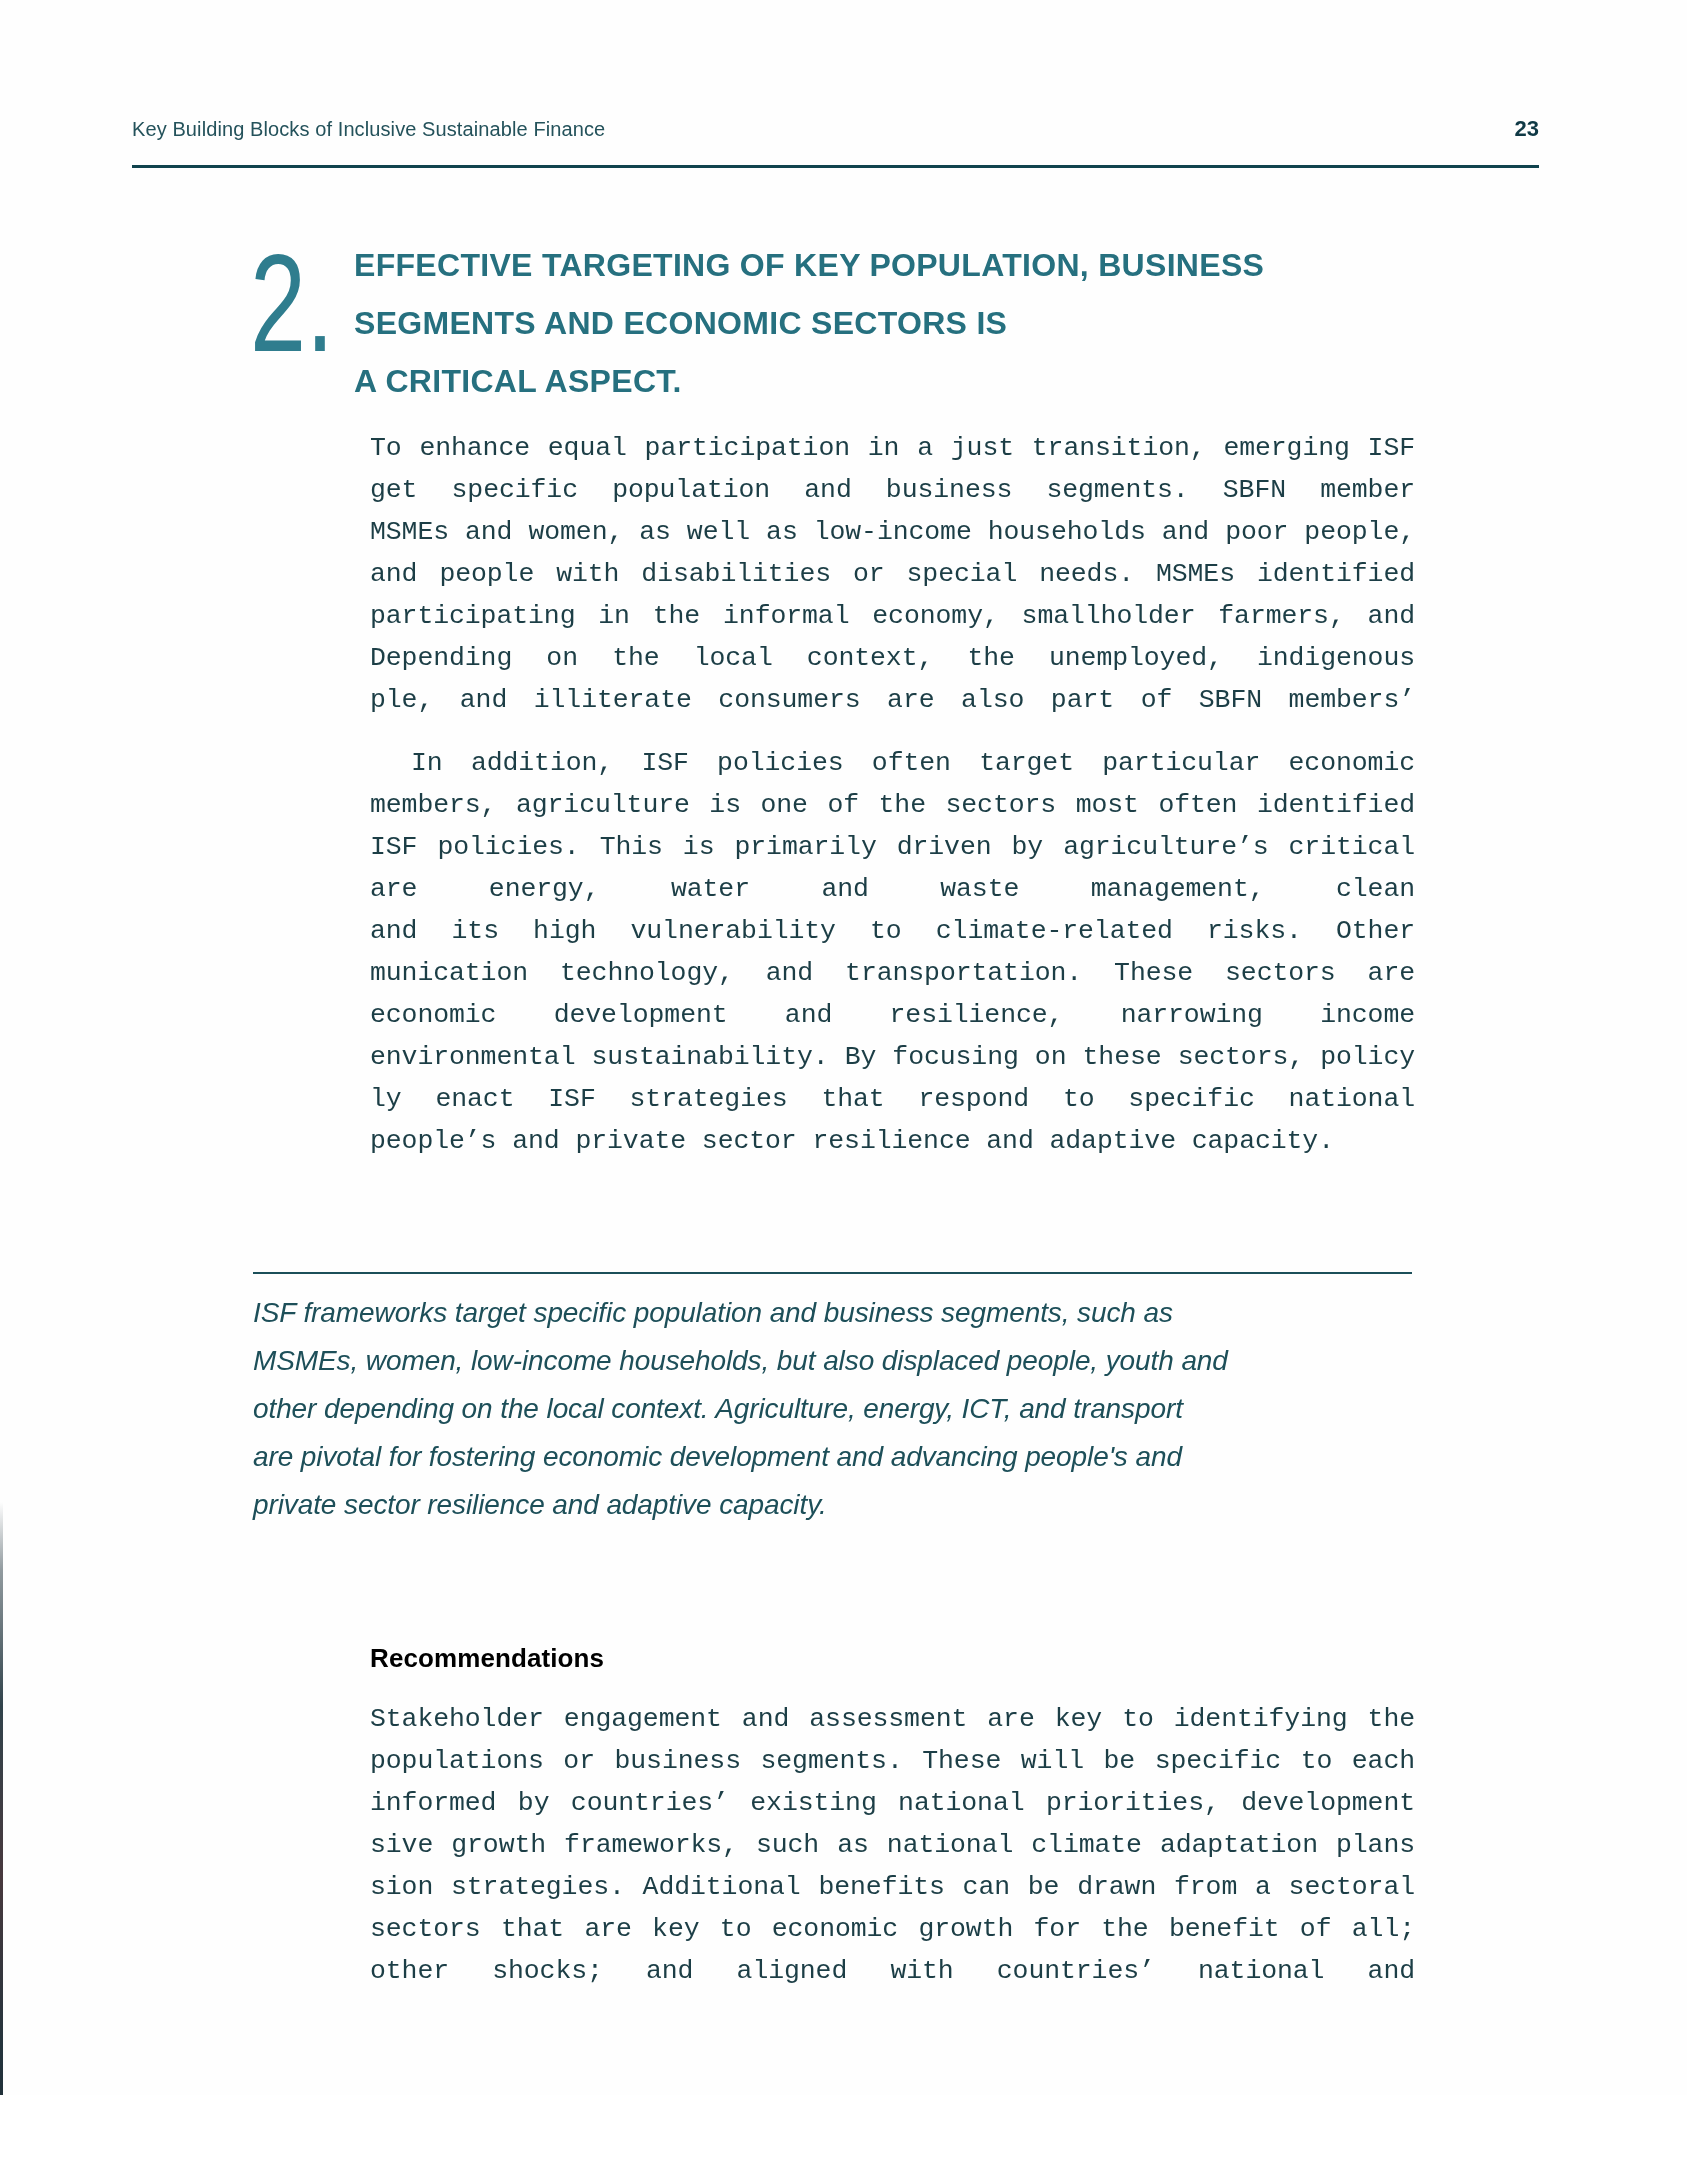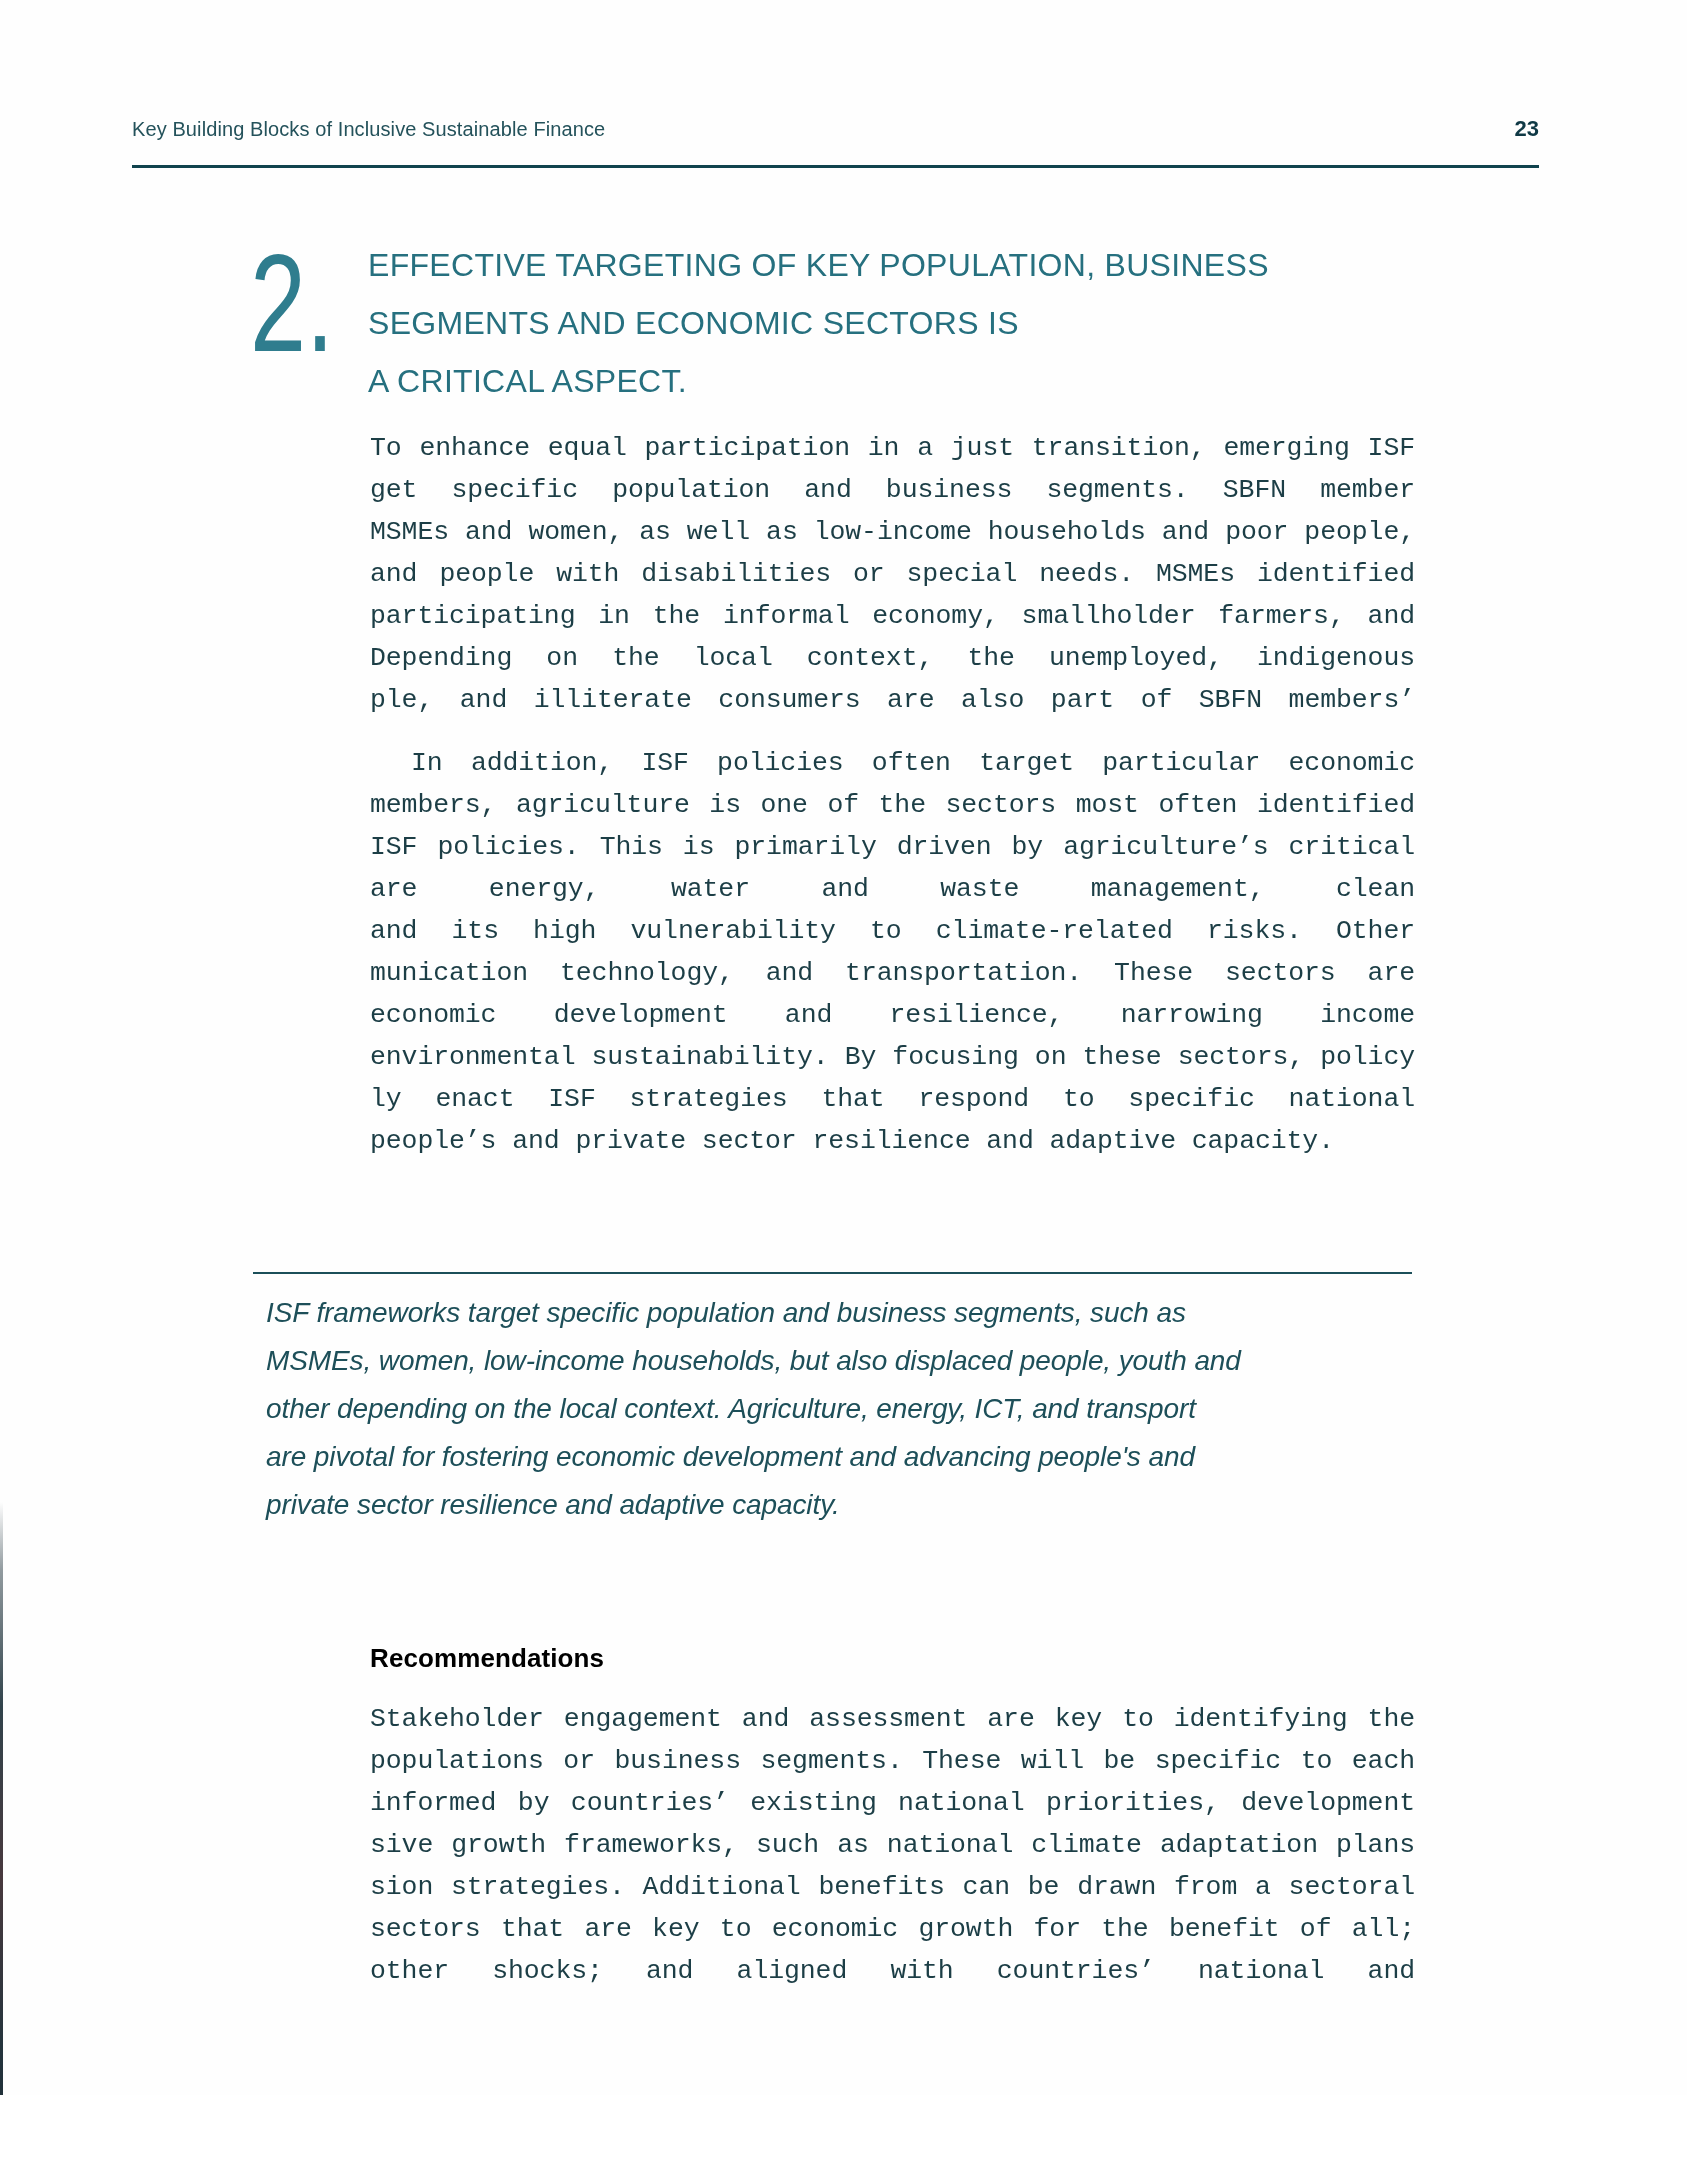--- a/index.html
+++ b/index.html
@@ -11,40 +11,40 @@
                display:flex;justify-content:space-between;align-items:baseline;}
   .running-title{font-family:"Liberation Sans",sans-serif;font-size:20px;font-weight:400;
                  color:#24525b;letter-spacing:0.1px;}
   .page-number{font-family:"Liberation Sans",sans-serif;font-size:22px;font-weight:700;color:#0f3945;}
   .header-rule{position:absolute;left:132px;top:165px;width:1407px;height:2.6px;background:#10434d;}
 
   
   .section-number{position:absolute;left:250px;top:233px;width:146px;
                   font-family:"Liberation Sans",sans-serif;font-weight:100;font-size:140px;
                   line-height:1;color:#2f7d8e;transform:scaleX(.72);transform-origin:left top;}
-  .section-heading{position:absolute;left:368px;top:236px;width:1049px;margin:0;
-                   font-family:"Liberation Sans",sans-serif;font-weight:400;font-size:32px;
+  .section-heading{position:absolute;left:354px;top:236px;width:1049px;margin:0;
+                   font-family:"Liberation Sans",sans-serif;font-weight:700;font-size:32px;
                    line-height:58px;color:#26707f;letter-spacing:0.3px;}
   .section-heading .hl{display:block;}
 
   
   .para{position:absolute;left:370px;width:1045px;font-family:"Liberation Serif",serif;
         font-size:26.5px;line-height:42px;color:#1c3e46;letter-spacing:-0.1px;}
   .p1{top:427px;} .p2{top:742px;} .p3{top:1698px;}
   .bline{text-align:justify;text-align-last:justify;text-justify:inter-word;height:42px;overflow:hidden;font-family:Liberation Mono, monospace;}
   .bline.last{text-align-last:left;}
   .bline.indent{text-indent:41px;}
   .p3 sup{font-size:16.5px;line-height:0;vertical-align:super;}
 
   
   .quote-rule{position:absolute;left:253px;top:1272px;width:1159px;height:2px;background:#1b4f59;}
   .pull-quote{position:absolute;left:253px;top:1289px;width:1168px;
               font-family:"Liberation Sans",sans-serif;font-style:italic;font-weight:400;
               font-size:28px;line-height:48px;color:#1d4f59;letter-spacing:-0.1px;}
-  .qline{display:block;margin-left:13px;}
+  .qline{display:block;}
 
   
   .recommendations{position:absolute;left:370px;top:1643px;margin:0;
                    font-family:"Liberation Sans",sans-serif;font-size:26px;font-weight:700;
                    color:#000000;letter-spacing:0.1px;}
 
   
   .left-edge-shadow{position:absolute;left:0;top:1502px;width:2.6px;height:681px;
     background:linear-gradient(to bottom,
       rgba(13,34,44,0) 0%, rgba(13,34,44,.45) 10%, rgba(13,34,44,.85) 30%,

